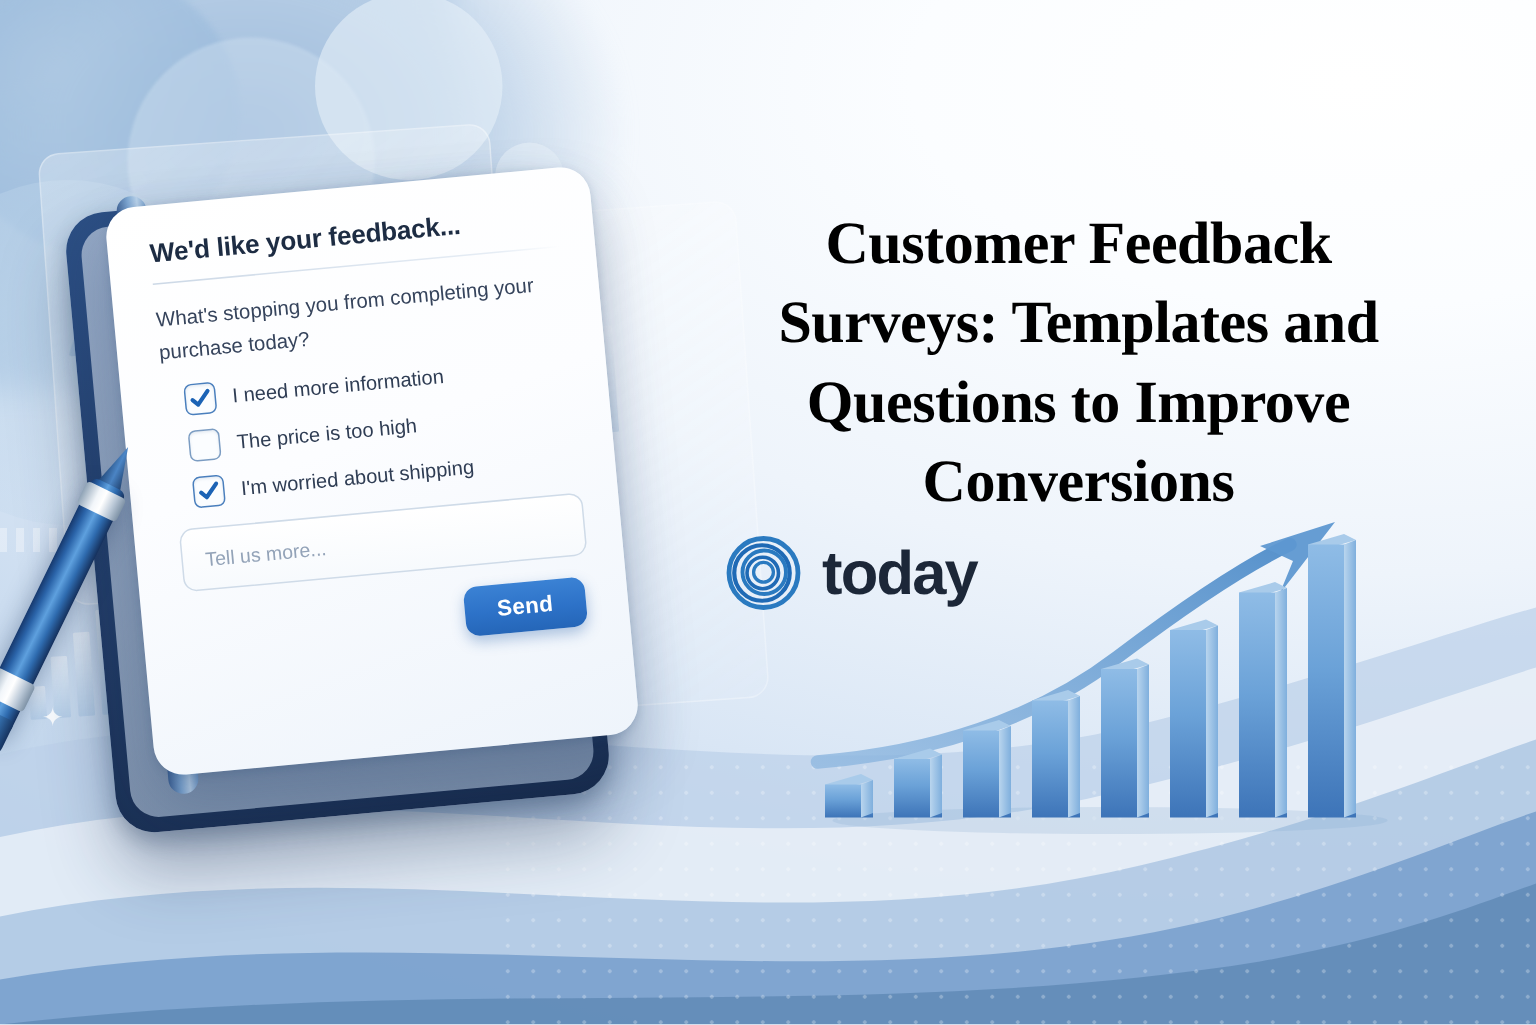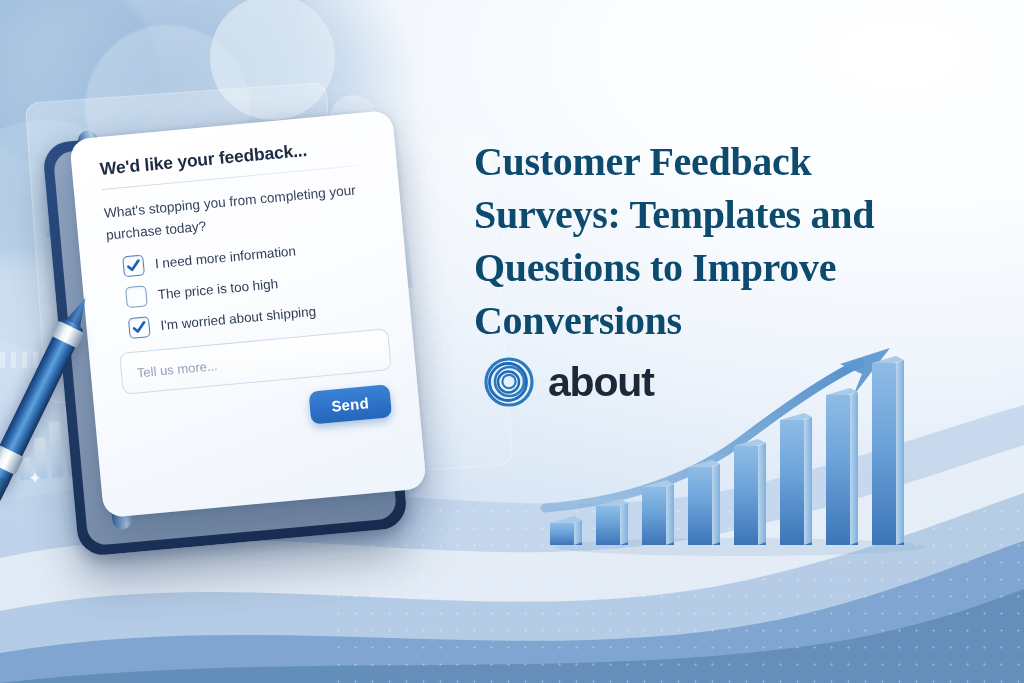--- a/index.html
+++ b/index.html
@@ -100,21 +100,21 @@
   .pen-ring{position:absolute;left:2px;width:29px;height:17px;border-radius:3px;
     background:linear-gradient(90deg,#8fa3b6,#f2f6fa 35%,#ffffff 52%,#b9c7d6 78%,#7e92a6);}
   .pen-ring.r1{top:30px;}
   .pen-ring.r2{top:168px;height:20px;}
   .pen-end{position:absolute;left:4px;top:196px;width:25px;height:30px;border-radius:4px 4px 11px 11px;
     background:linear-gradient(90deg,#15356a,#3c7ec0 50%,#16335f);}
 
   
   .headline{position:absolute;left:474px;top:108px;width:490px;
     font-family:"Liberation Serif",serif;font-weight:700;font-size:40px;line-height:1.33;
-    color:#0c4a6e;letter-spacing:-.3px;}
+    color:#000000;letter-spacing:-.3px;text-align:center;}
   .brand{position:absolute;left:483px;top:356px;display:flex;align-items:center;gap:13px;}
   .brand svg{display:block;}
   .brand-name{font-family:"Liberation Sans",sans-serif;font-size:41px;font-weight:700;
     color:#1c2738;letter-spacing:-1.2px;}
 
   .chart{position:absolute;left:540px;top:330px;width:400px;height:235px;}
   .chart svg{display:block;width:400px;height:235px;}
 </style>
 </head>
 <body>
@@ -227,21 +227,21 @@
   <div class="brand">
     <span>
       <svg width="52" height="52" viewBox="0 0 52 52">
         <circle cx="26" cy="26" r="23" fill="none" stroke="#2a7ac0" stroke-width="3.2"></circle>
         <circle cx="25" cy="26" r="18.5" fill="none" stroke="#1f6ab5" stroke-width="2.8"></circle>
         <circle cx="26.5" cy="25.5" r="14.5" fill="none" stroke="#2a7ac0" stroke-width="2.6"></circle>
         <circle cx="25.5" cy="26" r="10.5" fill="none" stroke="#1f6ab5" stroke-width="2.4"></circle>
         <circle cx="26" cy="25.5" r="6.6" fill="none" stroke="#2a7ac0" stroke-width="2.2"></circle>
       </svg>
     </span>
-    <span class="brand-name">about</span>
+    <span class="brand-name">today</span>
   </div>
 
   <div class="chart">
     <svg viewBox="0 0 400 235" preserveAspectRatio="none">
       <defs>
         <linearGradient id="barFace" x1="0" y1="0" x2="0" y2="1">
           <stop offset="0%" stop-color="#8fbce6"></stop>
           <stop offset="45%" stop-color="#6ba2d8"></stop>
           <stop offset="100%" stop-color="#3d74b8"></stop>
         </linearGradient>

